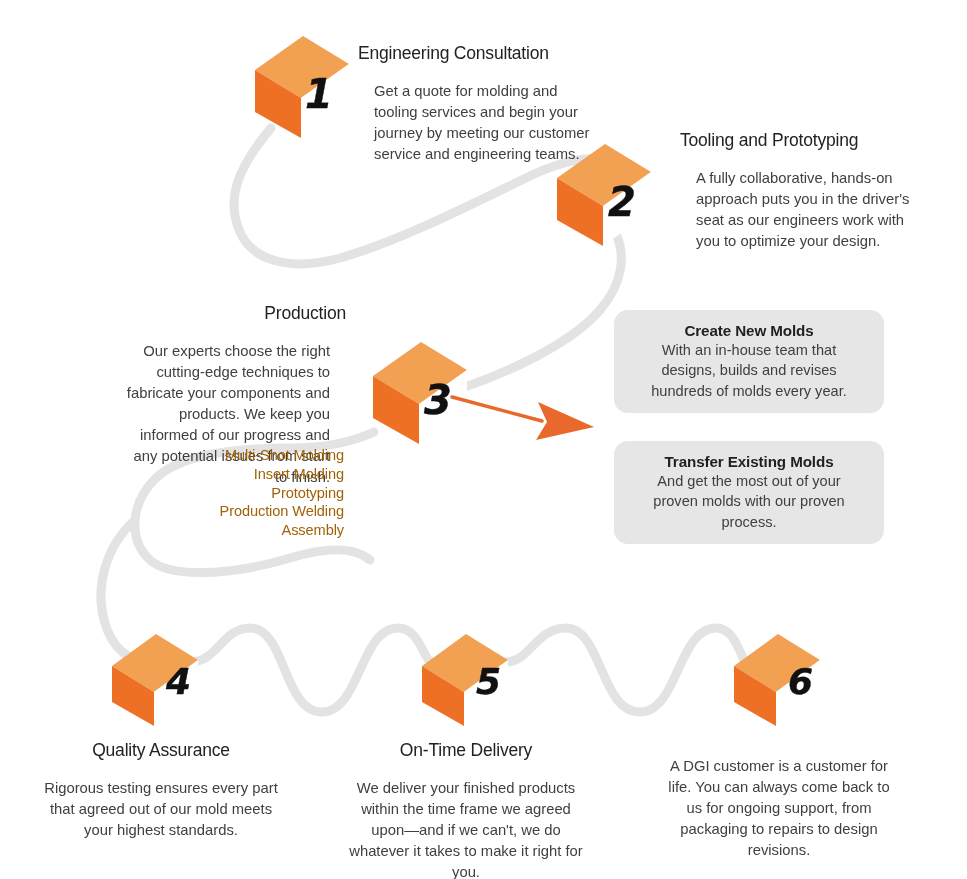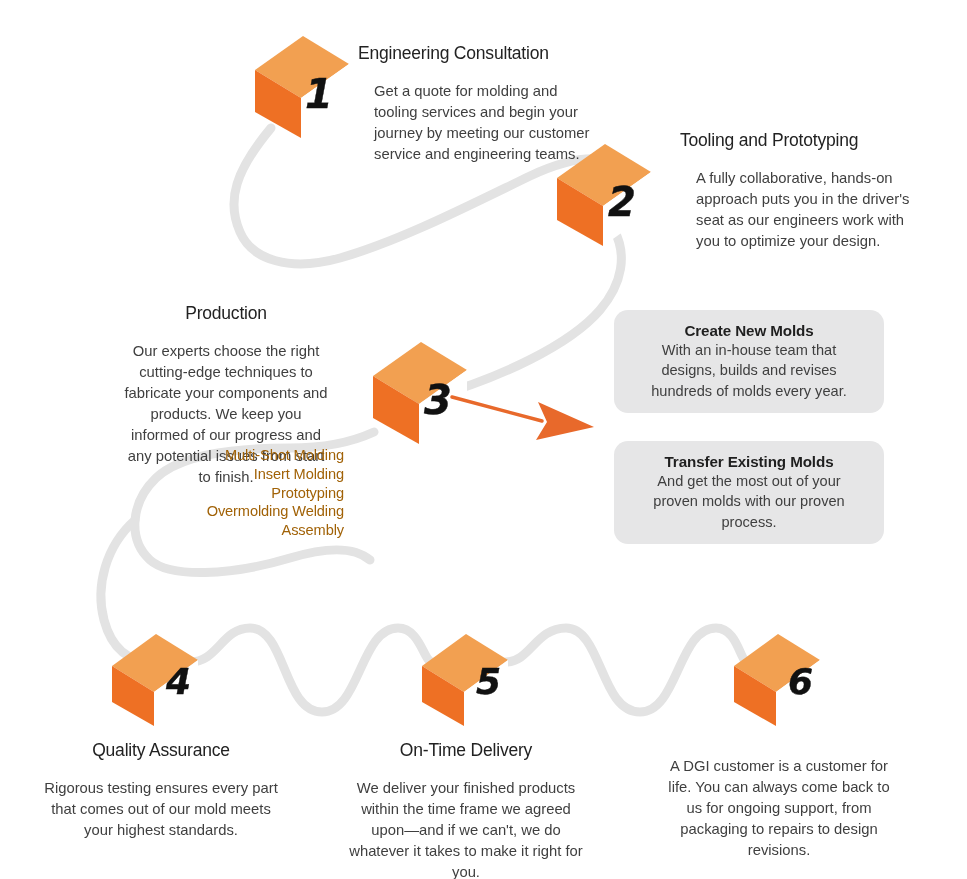--- a/index.html
+++ b/index.html
@@ -59,21 +59,21 @@
     letter-spacing: -0.2px;
     line-height: 1.25;
   }
   .block p {
     margin: 16px;
     font-size: 14.8px;
     line-height: 1.42;
     color: #3f3f3f;
   }
   .align-left { text-align: left; }
-  .align-right { text-align: center; }
+  .align-right { text-align: right; }
   .align-center { text-align: center; }
 
   
   #capability-list {
     position: absolute;
     z-index: 5;
     text-align: right;
     font-size: 14.6px;
     font-weight: normal;
     color: #a16207;
@@ -224,42 +224,42 @@
 
   <div class="block align-right" style="left:106px; top:303px; width:240px;">
     <h3>Production</h3>
     <p>Our experts choose the right cutting-edge techniques to fabricate your components and products. We keep you informed of our progress and any potential issues from start to finish.</p>
   </div>
 
   <div id="capability-list" style="left:150px; top:446px; width:194px;">
     <div>Multi-Shot Molding</div>
     <div>Insert Molding</div>
     <div>Prototyping</div>
-    <div>Overmolding Welding</div>
+    <div>Production Welding</div>
     <div>Assembly</div>
   </div>
 
   <svg id="branch-arrow" width="150" height="60" viewBox="0 0 150 60" style="left:450px; top:390px;" xmlns="http://www.w3.org/2000/svg">
     <line x1="2" y1="7" x2="92" y2="31" stroke="#E8692B" stroke-width="3.4" stroke-linecap="round"></line>
     <polygon points="88,12 144,37 86,50 97,32" fill="#E8692B"></polygon>
   </svg>
 
   <div class="card" style="left:614px; top:441px; width:270px; height:103px;">
     <h4>Transfer Existing Molds</h4>
     <p>And get the most out of your proven molds with our proven process.</p>
   </div>
 
   <div class="card" style="left:614px; top:310px; width:270px; height:103px;">
     <h4>Create New Molds</h4>
     <p>With an in-house team that designs, builds and revises hundreds of molds every year.</p>
   </div>
 
   <div class="block align-center" style="left:28px; top:740px; width:266px;">
     <h3>Quality Assurance</h3>
-    <p>Rigorous testing ensures every part that comes out of our mold meets your highest standards.</p>
+    <p>Rigorous testing ensures every part that agreed out of our mold meets your highest standards.</p>
   </div>
 
   <div class="block align-center" style="left:330px; top:740px; width:272px;">
     <h3>On-Time Delivery</h3>
     <p>We deliver your finished products within the time frame we agreed upon—and if we can't, we do whatever it takes to make it right for you.</p>
   </div>
 
   <div class="block align-center" style="left:648px; top:740px; width:262px;">
     <p>A DGI customer is a customer for life. You can always come back to us for ongoing support, from packaging to repairs to design revisions.</p>
   </div>

